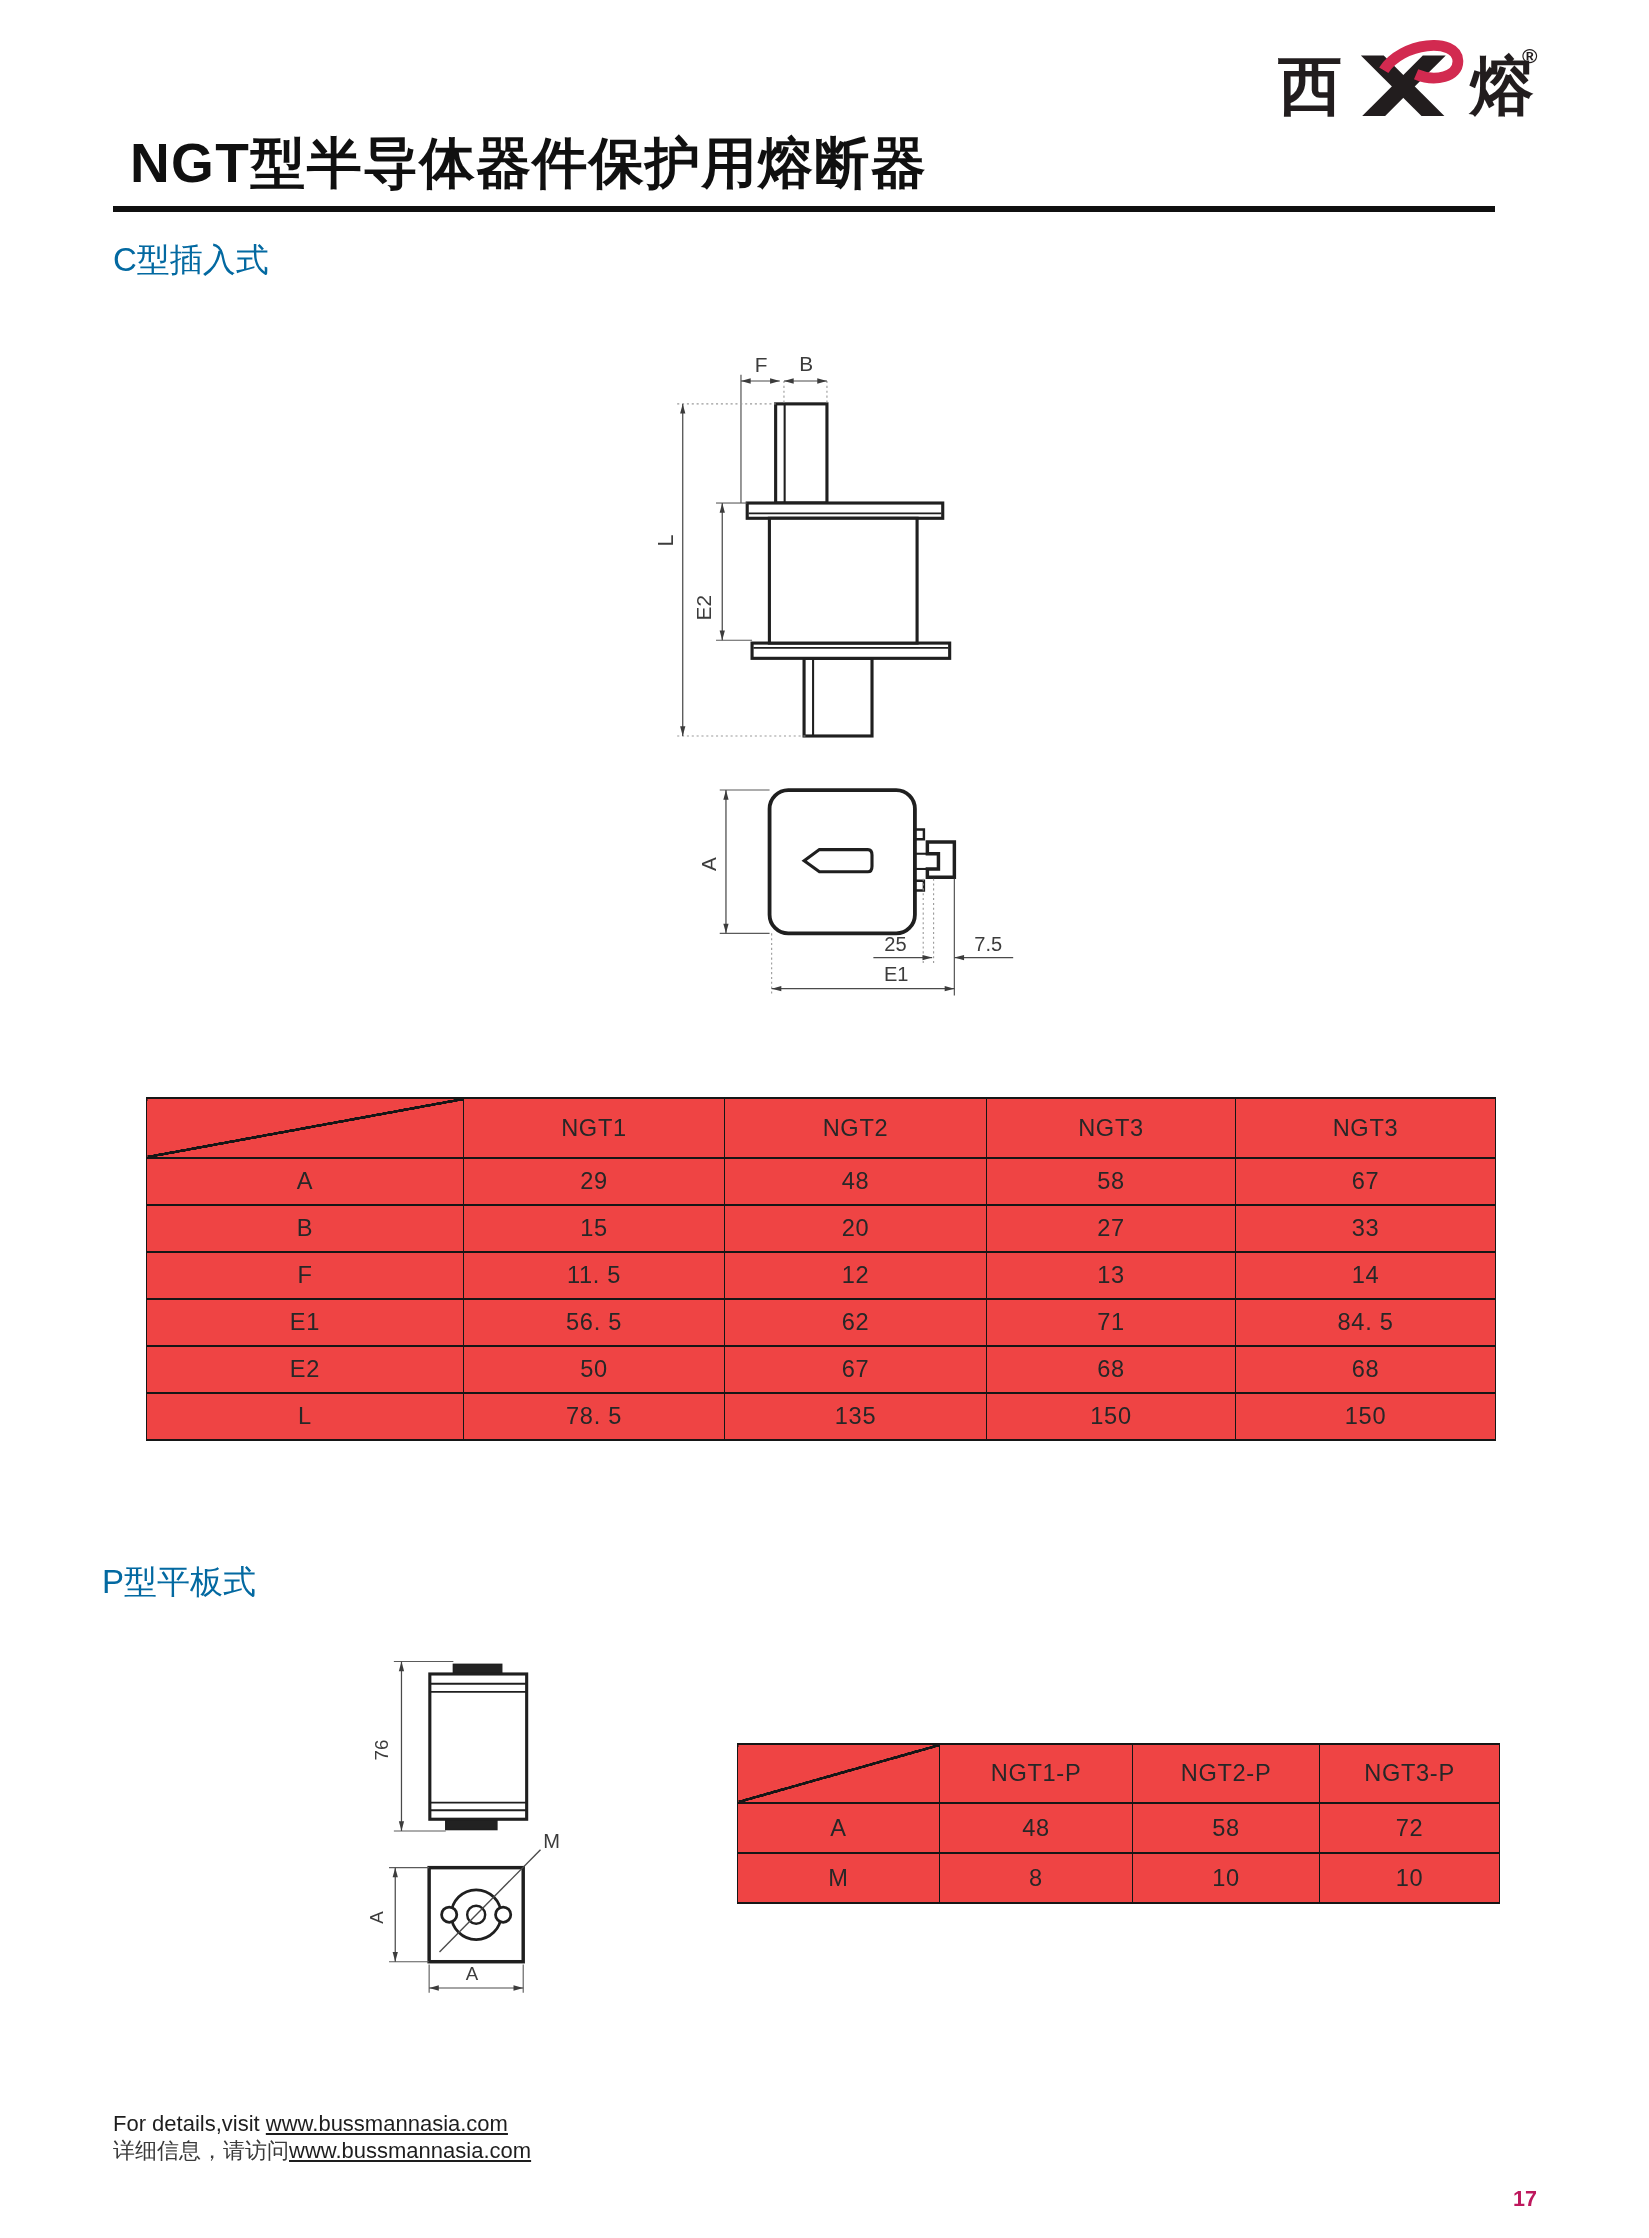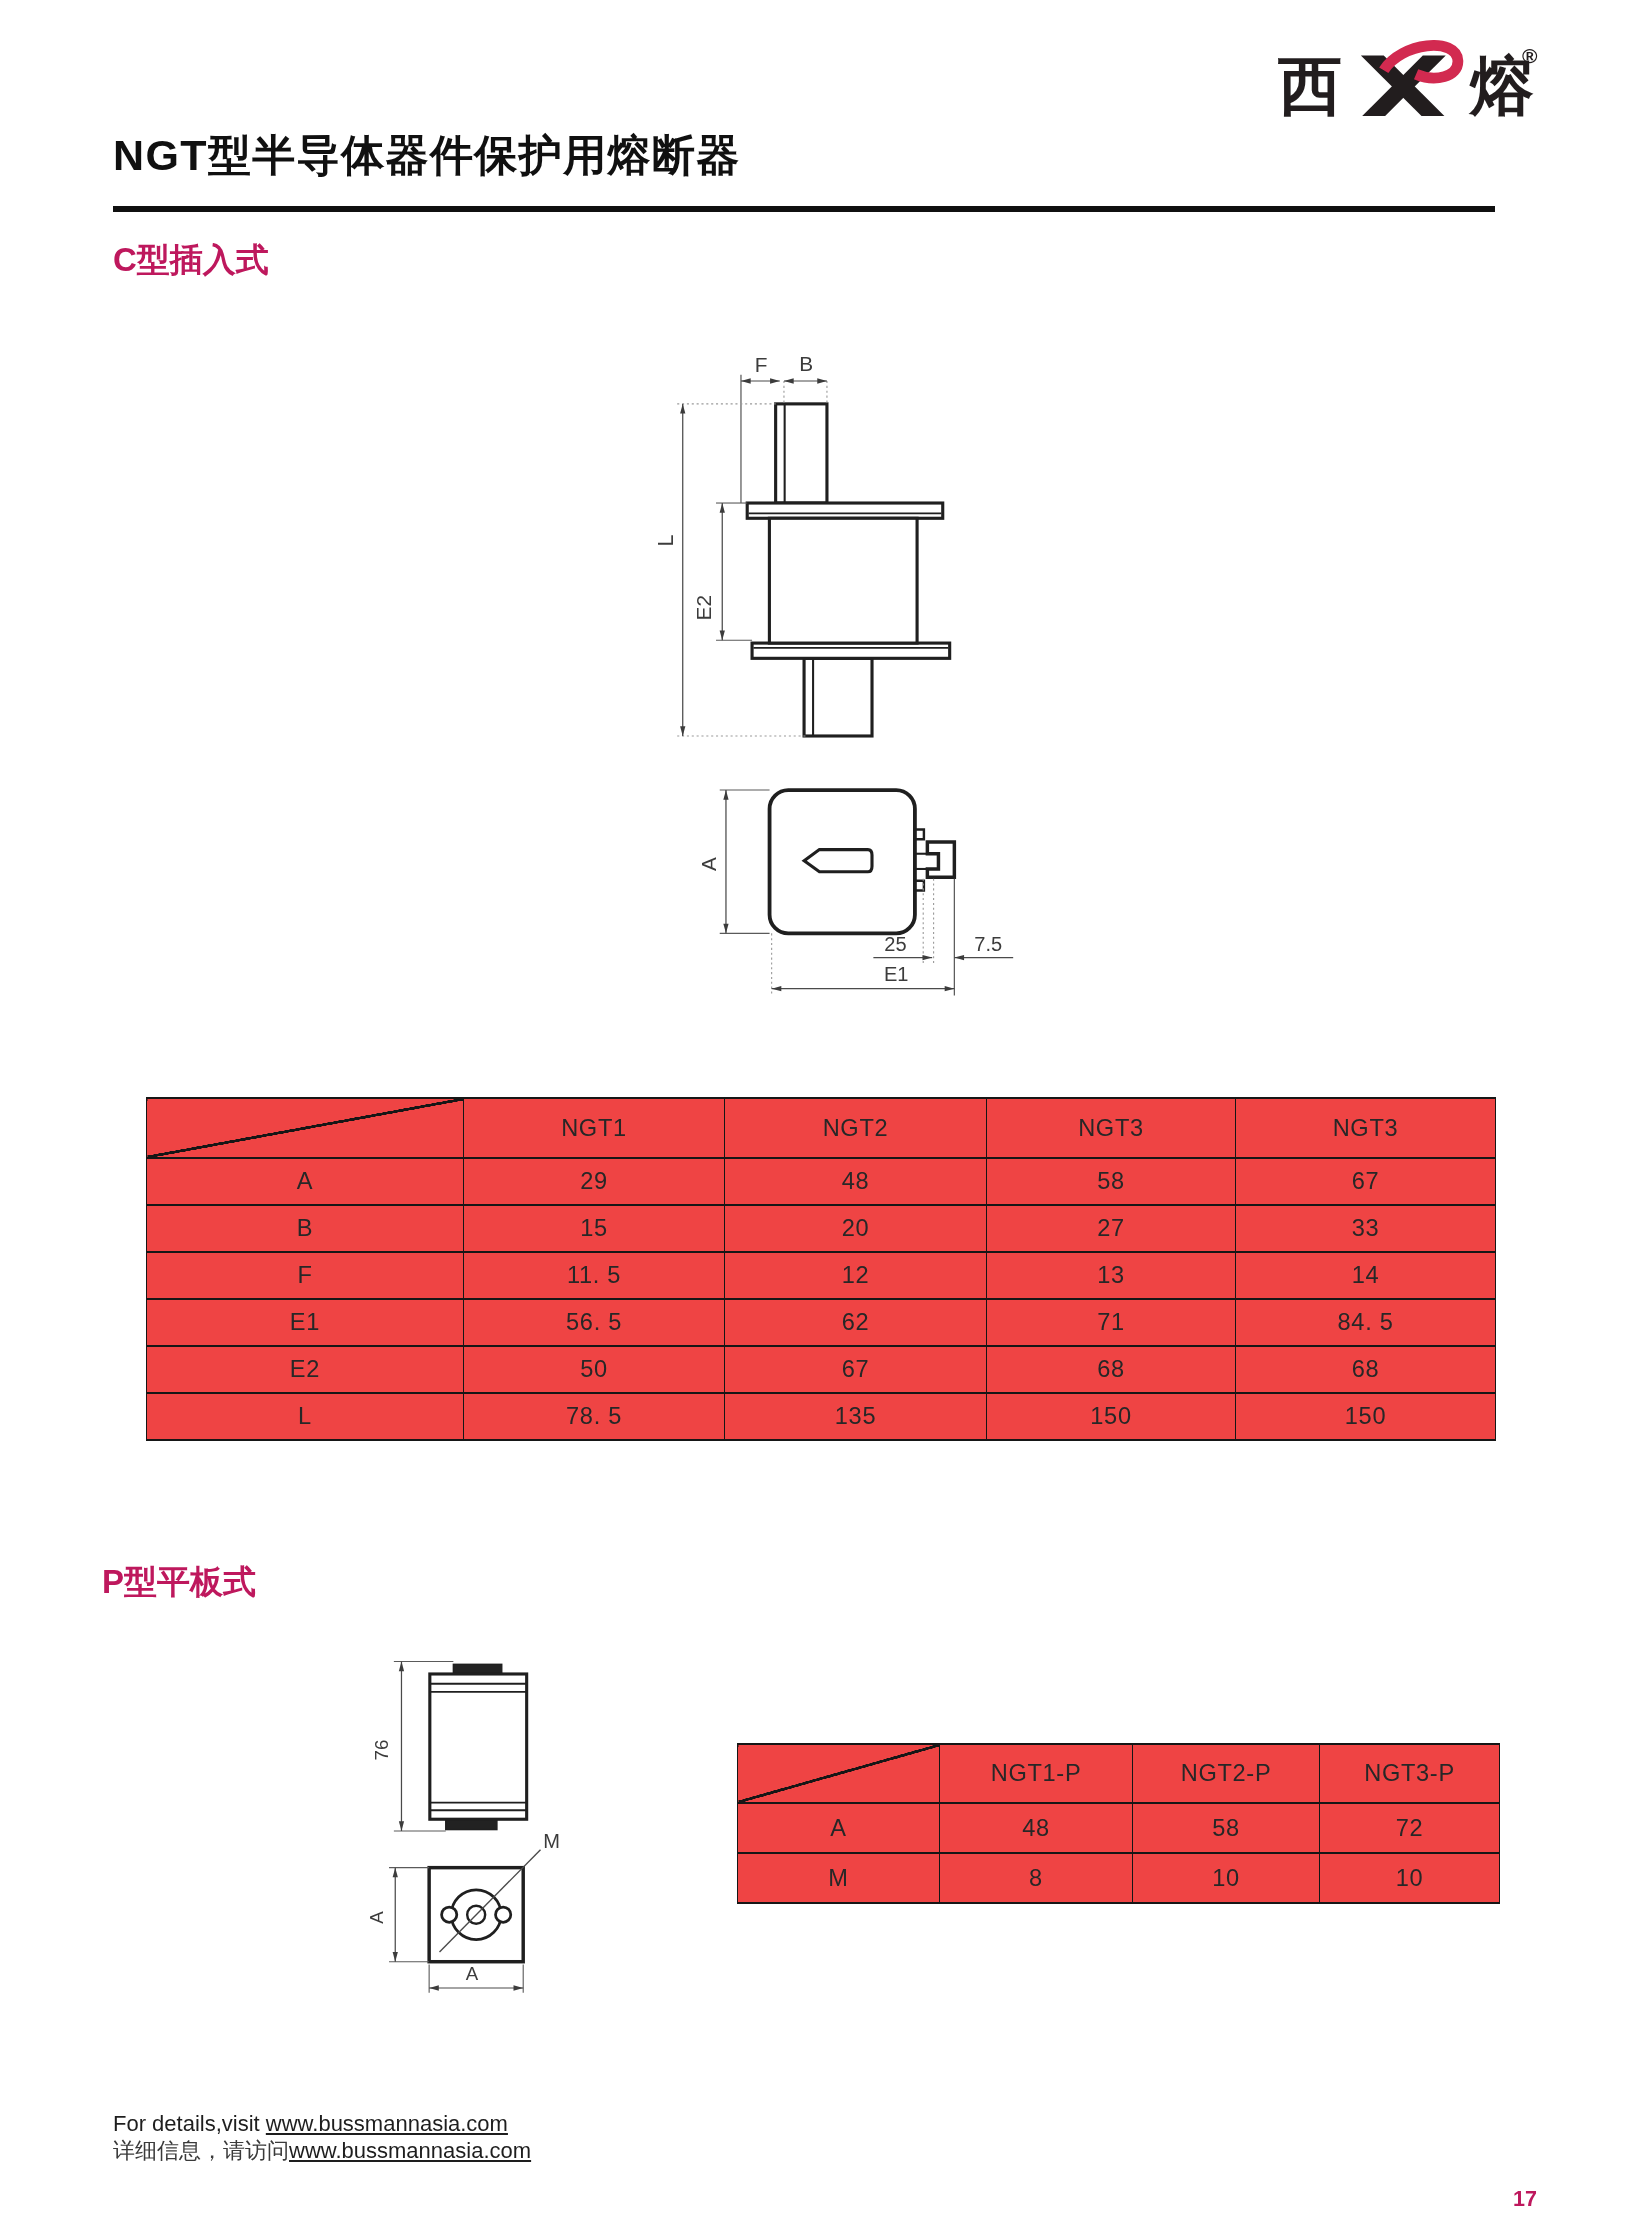--- a/index.html
+++ b/index.html
@@ -7,23 +7,23 @@
     position:relative;width:1650px;height:2239px;background:#ffffff;
     font-family:"Liberation Sans", sans-serif;color:#1b1b1b;overflow:hidden;margin:0 auto;
   }
   .abs{position:absolute;}
   
   .logo{left:1278px;top:40px;height:82px;display:flex;align-items:flex-end;}
   .logo .cjk{font-size:64px;line-height:72px;font-weight:900;color:#221d1e;letter-spacing:0;}
   .logo svg{display:block;}
   .logo-reg{left:1522px;top:44px;font-size:21px;font-weight:700;color:#221d1e;}
   
-  .title{left:113px;top:127px;font-size:43px;font-weight:700;letter-spacing:1.4px;color:#101010;white-space:nowrap;}
+  .title{left:130px;top:127px;font-size:55px;font-weight:700;letter-spacing:1.4px;color:#101010;white-space:nowrap;}
   .title-rule{left:113px;top:206px;width:1382px;height:6.2px;background:#101010;}
-  .sec-heading{font-size:33px;font-weight:700;color:#be185d;white-space:nowrap;}
+  .sec-heading{font-size:33px;font-weight:400;color:#0369a1;white-space:nowrap;}
   .sec-c{left:113px;top:238px;}
   .sec-p{left:102px;top:1560px;}
   
   table.dim{border-collapse:collapse;table-layout:fixed;background:#ef4444;}
   table.dim td,table.dim th{
     border-left:1.4px solid #161616;border-right:1.4px solid #161616;
     border-top:2.8px solid #161616;border-bottom:2.8px solid #161616;
     text-align:center;vertical-align:middle;
     font-size:23.6px;font-weight:400;color:#272727;letter-spacing:0.7px;
     padding:0;font-family:"Liberation Sans", sans-serif;

